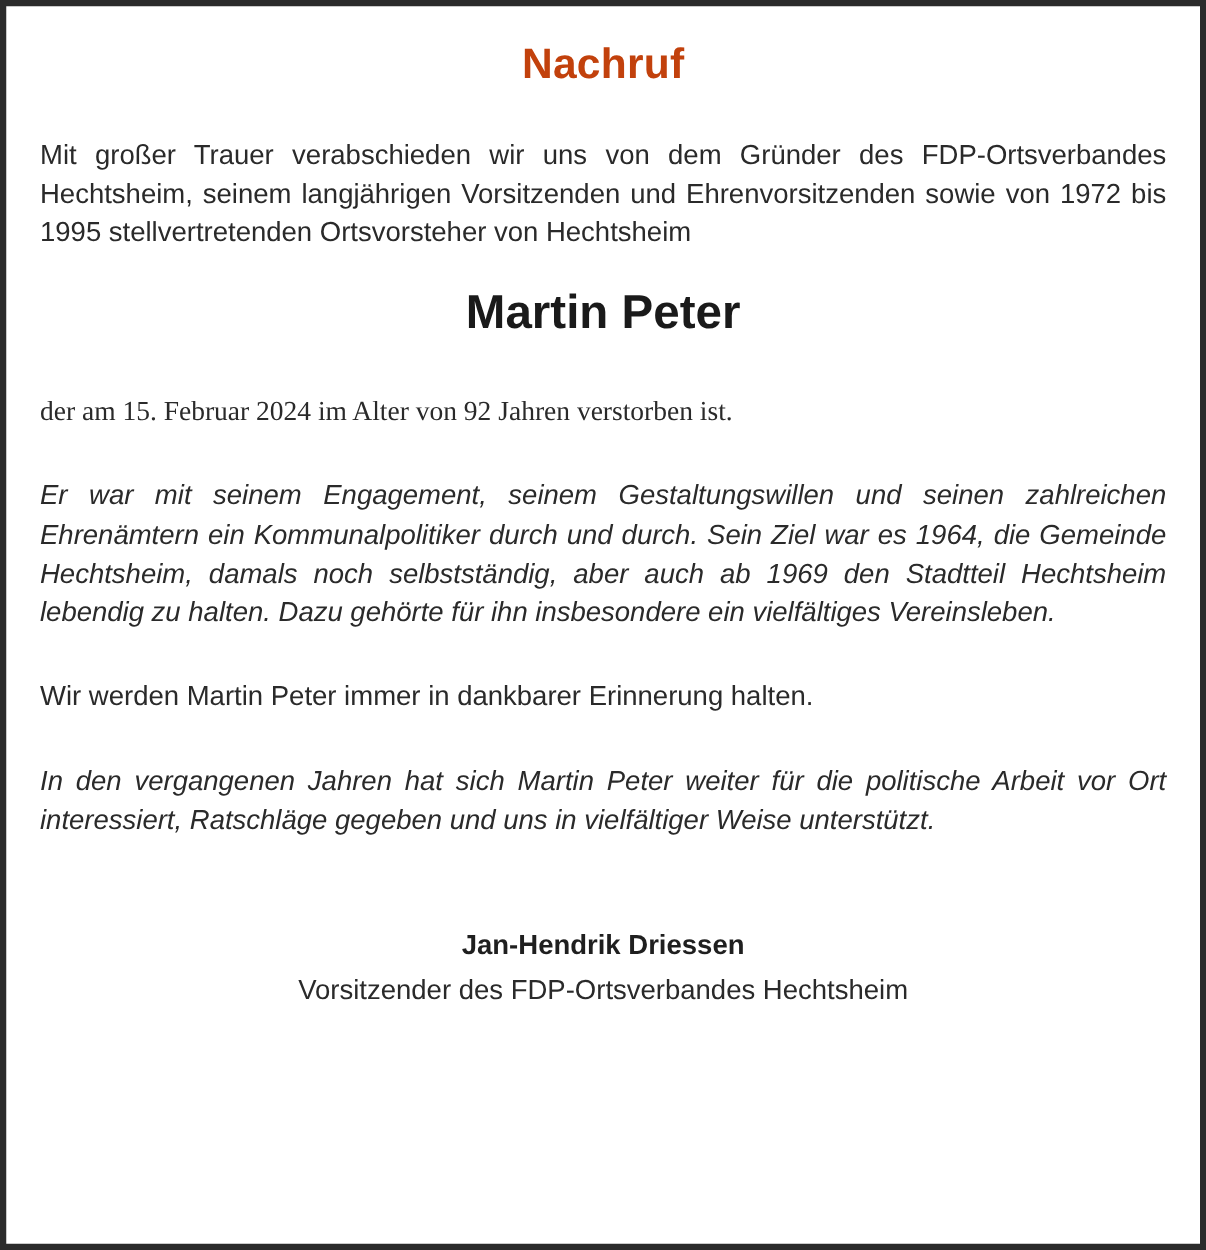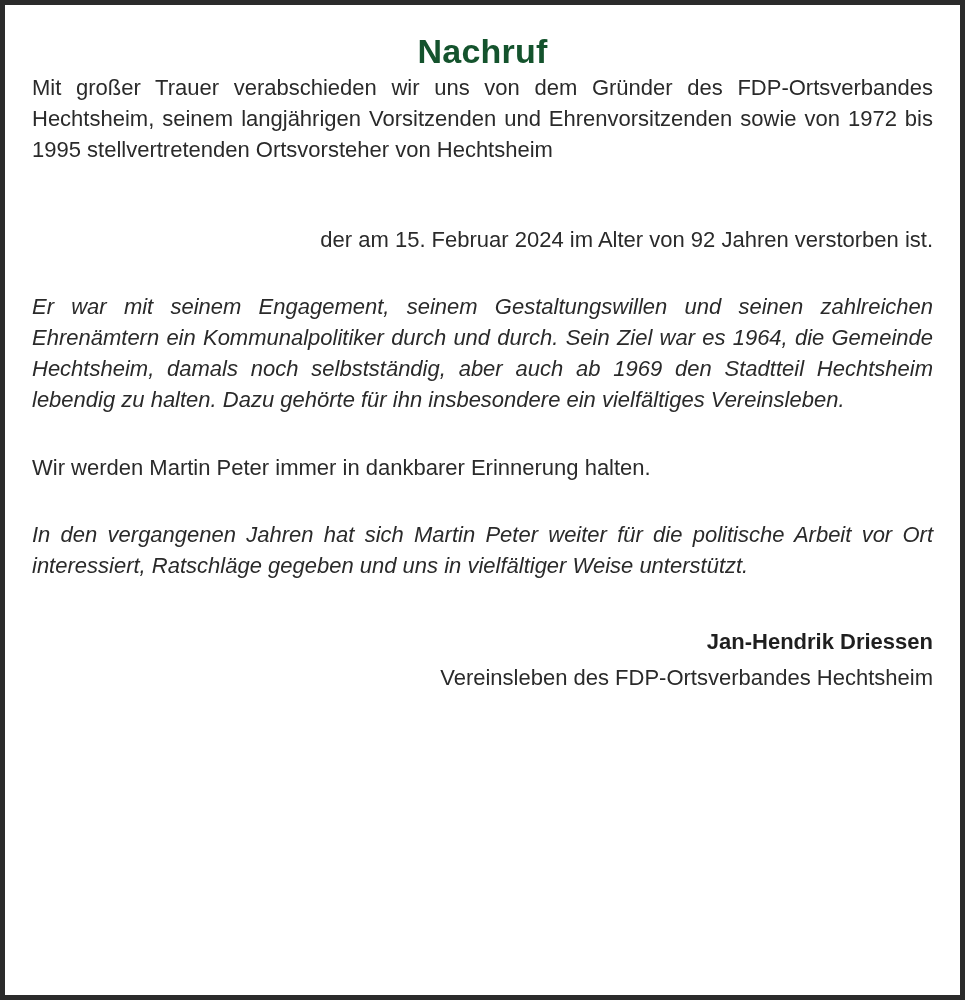--- a/index.html
+++ b/index.html
@@ -29,63 +29,65 @@
     flex-direction: column;
   }
 
   .notice-title {
     text-align: center;
     font-size: 34px;
     font-weight: bold;
     letter-spacing: 0.2px;
     margin: 26px 0 0 0;
     line-height: 1.2;
-    color: #14532d;
+    color: #c2410c;
   }
 
   .body-par {
     font-size: 22px;
     line-height: 1.42;
     text-align: justify;
     text-justify: inter-word;
     hyphens: auto;
     -webkit-hyphens: auto;
     margin: 0;
   }
 
   .par-intro {
+    margin-top: 36px;
   }
 
   .deceased-name {
     text-align: center;
     font-size: 38px;
     font-weight: bold;
     line-height: 1.2;
     margin: 26px 0 0 0;
     color: #1a1a1a;
   }
 
   .par-death {
-    margin-top: 58px;
-    text-align: right;
+    margin-top: 40px;
+    text-align: left;
+    font-family: Liberation Serif, serif;
   }
 
   .par-gap {
     margin-top: 36px;
     font-style: italic;
   }
 
   .par-closing {
     margin-top: 36px;
     text-align: left;
   }
 
   .signature {
-    margin-top: 46px;
-    text-align: right;
+    margin-top: 70px;
+    text-align: center;
   }
 
   .signature-name {
     font-size: 22px;
     font-weight: bold;
     line-height: 1.35;
     color: #1f1f1f;
   }
 
   .signature-role {
@@ -99,28 +101,29 @@
 </head>
 <body>
 
 <div class="page">
   <div class="content">
 
     <h1 class="notice-title">Nachruf</h1>
 
     <p class="body-par par-intro">Mit großer Trauer verabschieden wir uns von dem Gründer des FDP-Ortsverbandes Hechtsheim, seinem langjährigen Vorsitzenden und Ehrenvorsitzenden sowie von 1972 bis 1995 stellvertretenden Ortsvorsteher von Hechtsheim</p>
 
+    <h2 class="deceased-name">Martin Peter</h2>
 
     <p class="body-par par-death">der am 15. Februar 2024 im Alter von 92 Jahren verstorben ist.</p>
 
     <p class="body-par par-gap">Er war mit seinem Engagement, seinem Gestaltungswillen und seinen zahlreichen Ehrenämtern ein Kommunalpolitiker durch und durch. Sein Ziel war es 1964, die Gemeinde Hechtsheim, damals noch selbstständig, aber auch ab 1969 den Stadtteil Hechtsheim lebendig zu halten. Dazu gehörte für ihn insbesondere ein vielfältiges Vereinsleben.</p>
 
     <p class="body-par par-closing">Wir werden Martin Peter immer in dankbarer Erinnerung halten.</p>
 
     <p class="body-par par-gap">In den vergangenen Jahren hat sich Martin Peter weiter für die politische Arbeit vor Ort interessiert, Ratschläge gegeben und uns in vielfältiger Weise unterstützt.</p>
 
     <div class="signature">
       <div class="signature-name">Jan-Hendrik Driessen</div>
-      <div class="signature-role">Vereinsleben des FDP-Ortsverbandes Hechtsheim</div>
+      <div class="signature-role">Vorsitzender des FDP-Ortsverbandes Hechtsheim</div>
     </div>
 
   </div>
 </div>
 
 </body></html>

